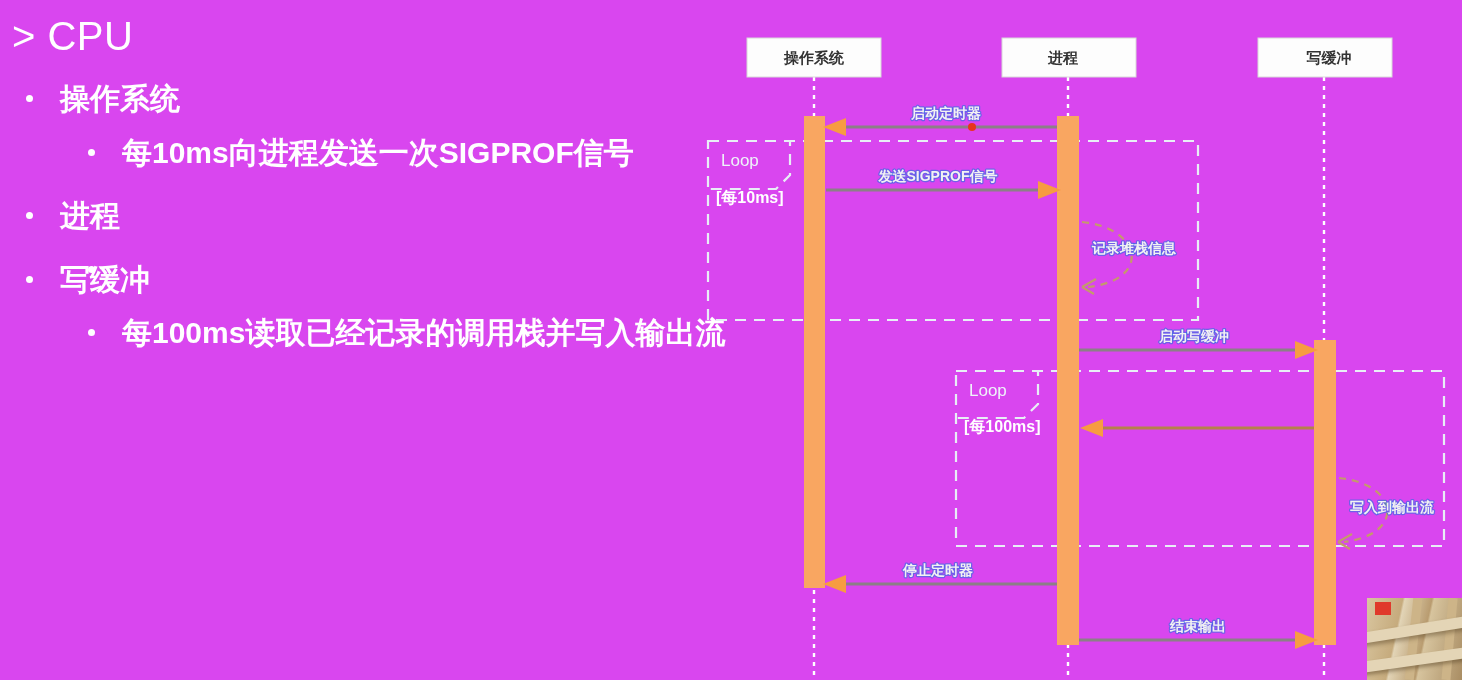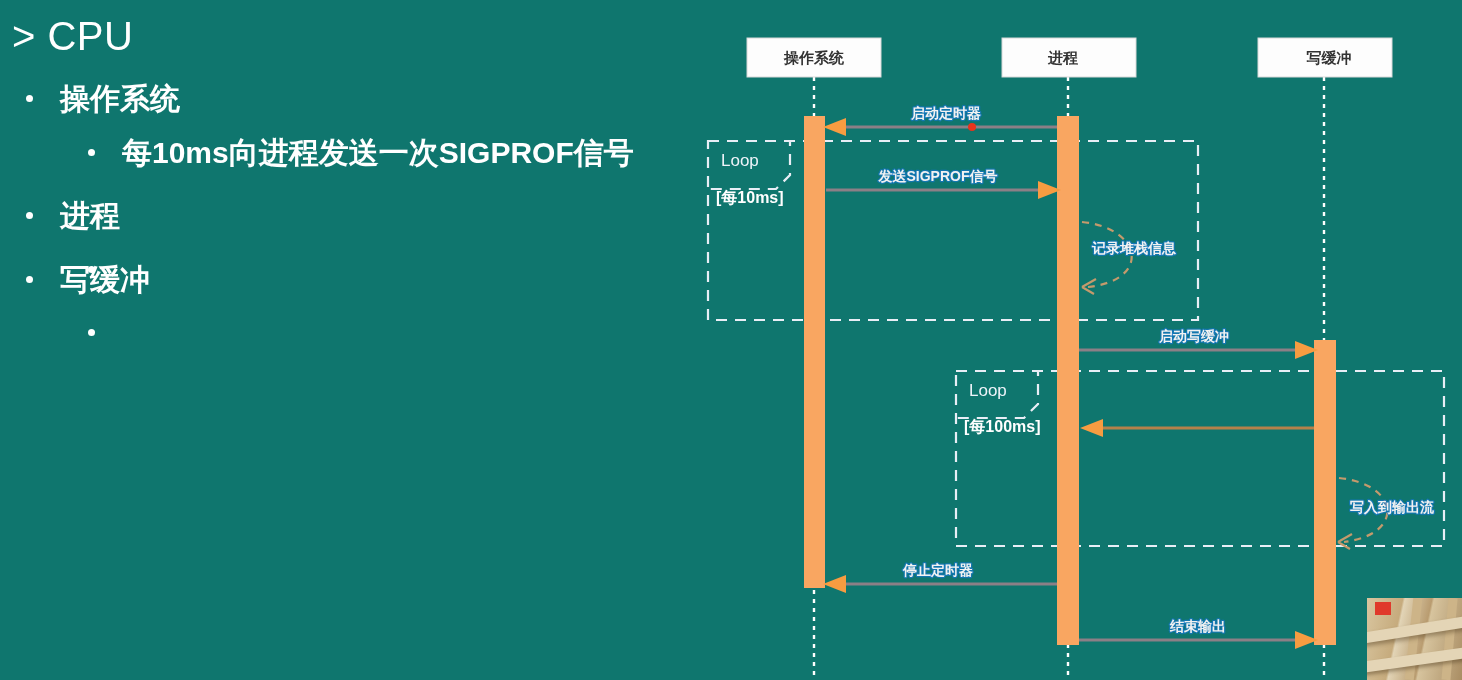--- a/index.html
+++ b/index.html
@@ -9,21 +9,21 @@
     height: 680px;
     overflow: hidden;
     background: #1577e3;
     font-family: "Liberation Sans", "DejaVu Sans", sans-serif;
   }
 
   #slide {
     position: relative;
     width: 1462px;
     height: 680px;
-    background: #0f766e;
+    background: #d946ef;
   }
 
   
   #text-pane {
     position: absolute;
     left: 0; top: 0;
     width: 760px;
     height: 680px;
     padding: 14px 0 0 8px;
   }
@@ -208,20 +208,21 @@
       <li class="lvl2">
         <span class="dot"></span>
       </li>
 
       <li class="lvl1">
         <span class="dot"></span>
         <span>写缓冲</span>
       </li>
       <li class="lvl2">
         <span class="dot"></span>
+        <span>每100ms读取已经记录的调用栈并写入输出流</span>
       </li>
 
     </ul>
   </div>
 
   <div id="diagram">
     <svg width="772" height="680" viewBox="0 0 772 680" xmlns="http://www.w3.org/2000/svg">
 
       <line class="lifeline" x1="124" y1="77" x2="124" y2="680"></line>
       <line class="lifeline" x1="378" y1="77" x2="378" y2="680"></line>

